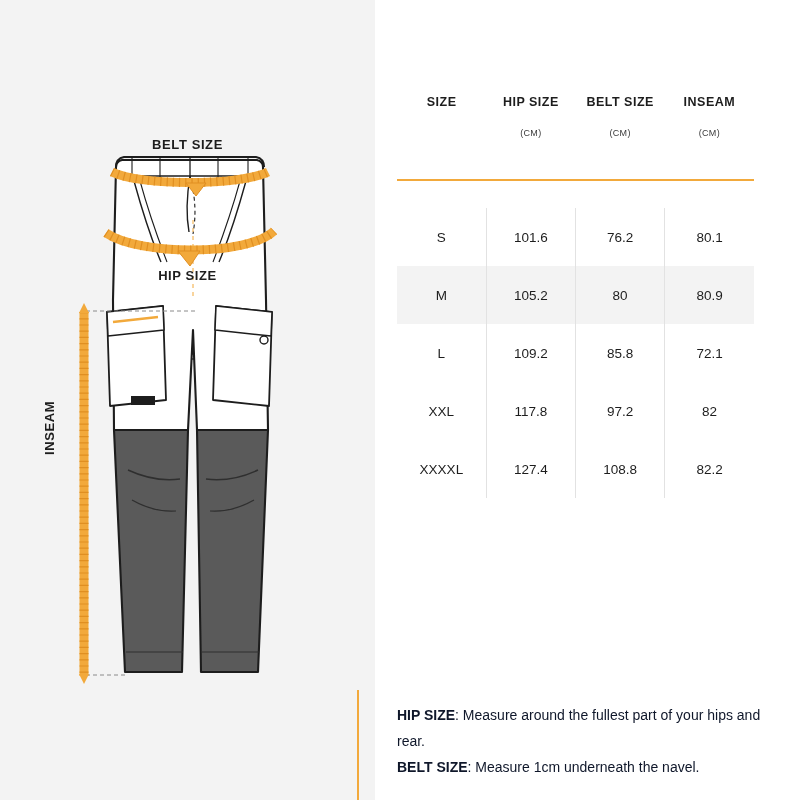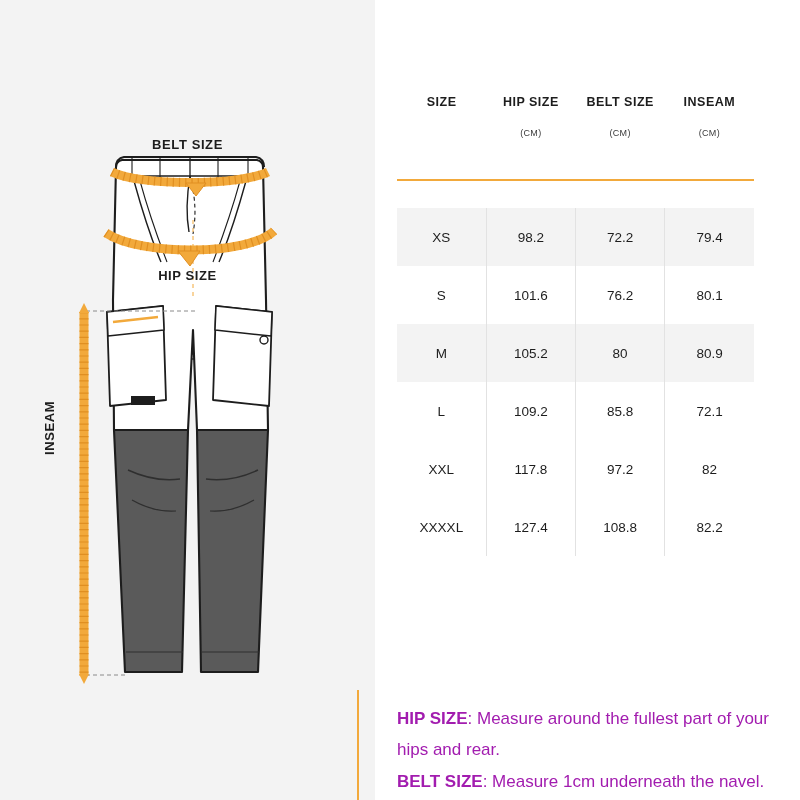--- a/index.html
+++ b/index.html
@@ -112,23 +112,23 @@
     padding: 0;
     height: 2px;
   }
 
   
   .note {
     position: absolute;
     left: 397px;
     top: 703px;
     width: 380px;
-    font-size: 17px;
+    font-size: 14px;
     line-height: 1.85;
-    color: #a21caf;
+    color: #0f172a;
   }
   .note b {
     font-weight: bold;
   }
   .note-divider {
     position: absolute;
     left: 357px;
     top: 690px;
     width: 2px;
     height: 110px;
@@ -245,26 +245,20 @@
             <span class="unit">(CM)</span>
           </th>
         </tr>
         <tr>
           <td class="head-rule-cell" colspan="4">
             <hr class="head-rule">
           </td>
         </tr>
       </thead>
       <tbody>
-        <tr class="alt">
-          <td>XS</td>
-          <td>98.2</td>
-          <td>72.2</td>
-          <td>79.4</td>
-        </tr>
         <tr>
           <td>S</td>
           <td>101.6</td>
           <td>76.2</td>
           <td>80.1</td>
         </tr>
         <tr class="alt">
           <td>M</td>
           <td>105.2</td>
           <td>80</td>

